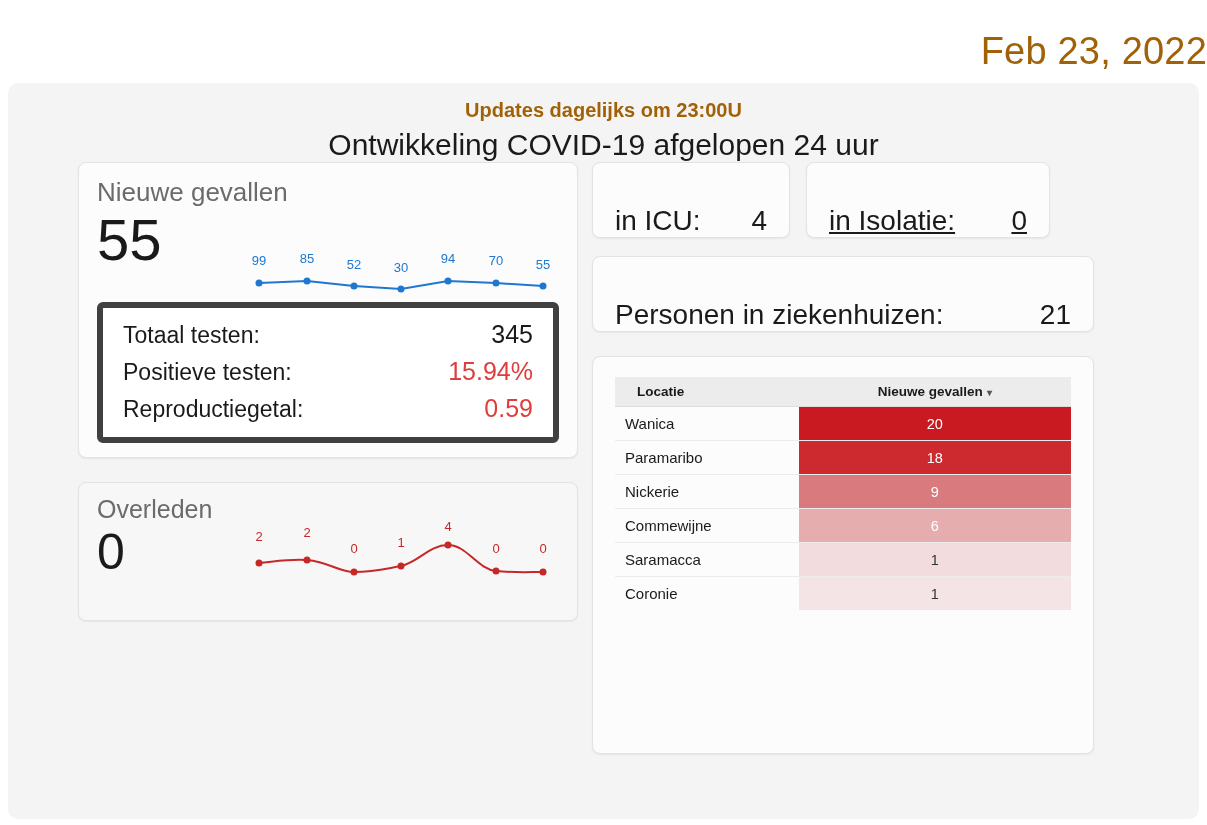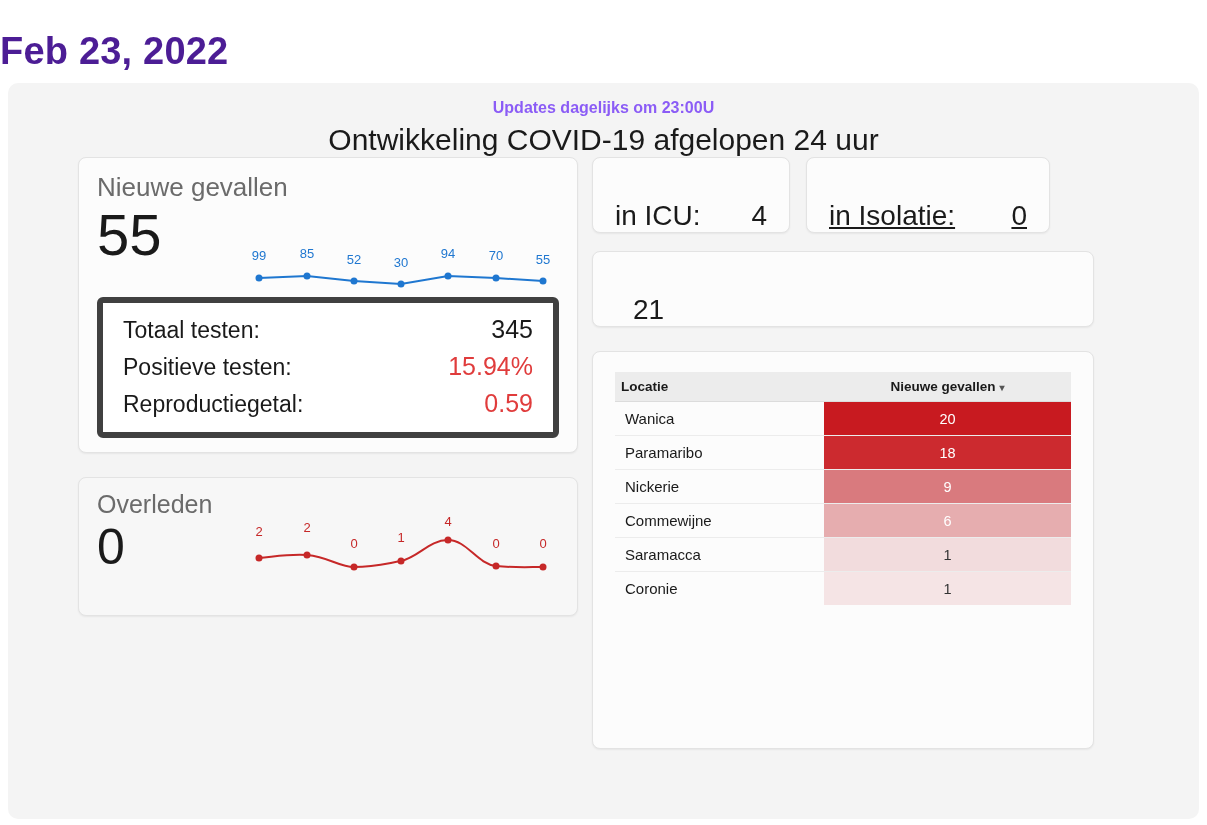--- a/index.html
+++ b/index.html
@@ -6,41 +6,41 @@
   html, body {
     margin: 0;
     padding: 0;
     width: 1207px;
     height: 825px;
     background: #ffffff;
     font-family: "Liberation Sans", sans-serif;
     color: #222;
   }
   #page-title {
-    text-align: left;
+    text-align: right;
     font-size: 38px;
-    font-weight: 700;
-    color: #4c1d95;
+    font-weight: 400;
+    color: #a16207;
     padding-top: 30px;
     padding-bottom: 10px;
     letter-spacing: 0.2px;
   }
   #panel {
     position: relative;
     margin: 0 8px;
     background: #f4f4f4;
     border-radius: 10px;
     height: 736px;
     padding: 10px 12px;
   }
   .updates-note {
     text-align: center;
-    color: #8b5cf6;
+    color: #a16207;
     font-weight: bold;
-    font-size: 16px;
+    font-size: 20px;
     margin-top: 6px;
   }
   .panel-subtitle {
     text-align: center;
     font-size: 30px;
     font-weight: 400;
     color: #1a1a1a;
     margin-top: 6px;
     margin-bottom: 0;
   }
@@ -163,21 +163,21 @@
   table {
     width: 100%;
     border-collapse: collapse;
     font-size: 15px;
   }
   thead th {
     background: #ececec;
     font-weight: bold;
     font-size: 13.5px;
     color: #1a1a1a;
-    padding: 7px 6px;
+    padding: 7px 22px;
     border-bottom: 1px solid #dcdcdc;
   }
   thead th.loc { text-align: left; }
   thead th.cases { text-align: center; }
   .sort-caret { font-size: 10px; margin-left: 4px; color: #555; }
   tbody td {
     padding: 8px 10px;
     font-size: 15px;
     border-bottom: 1px solid #ececec;
   }
@@ -275,20 +275,21 @@
           <span class="label">in ICU:</span>
           <span class="value">4</span>
         </div>
         <div class="stat-card" id="isolation-card">
           <span class="label">in Isolatie:</span>
           <span class="value">0</span>
         </div>
       </div>
 
       <div class="stat-card" id="hospital-card">
+        <span class="label">Personen in ziekenhuizen:</span>
         <span class="value">21</span>
       </div>
 
       <div id="table-card">
         <table>
           <thead>
             <tr>
               <th class="loc">Locatie</th>
               <th class="cases">
                 <span>Nieuwe gevallen</span><span class="sort-caret">▾</span>

